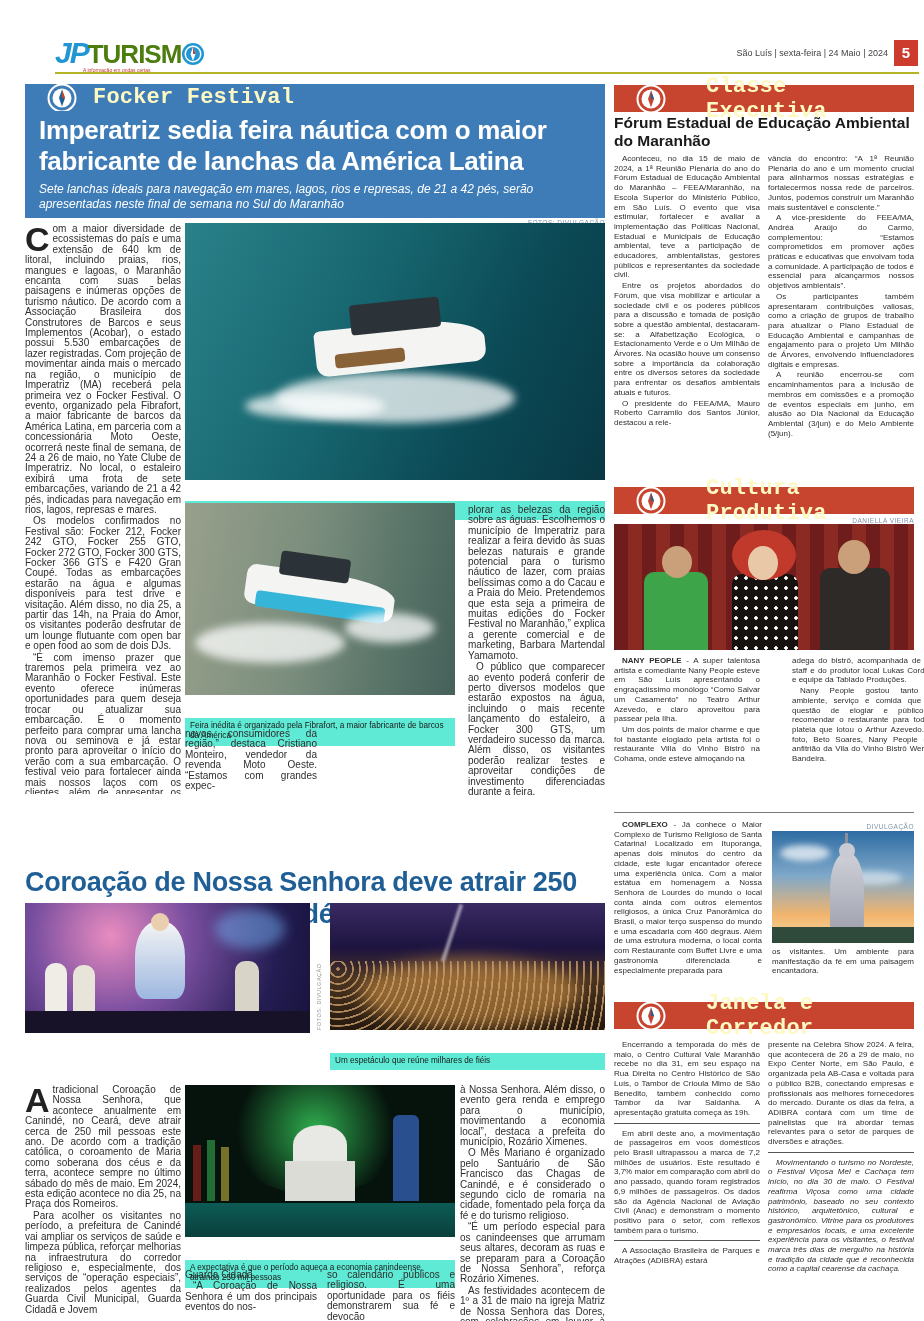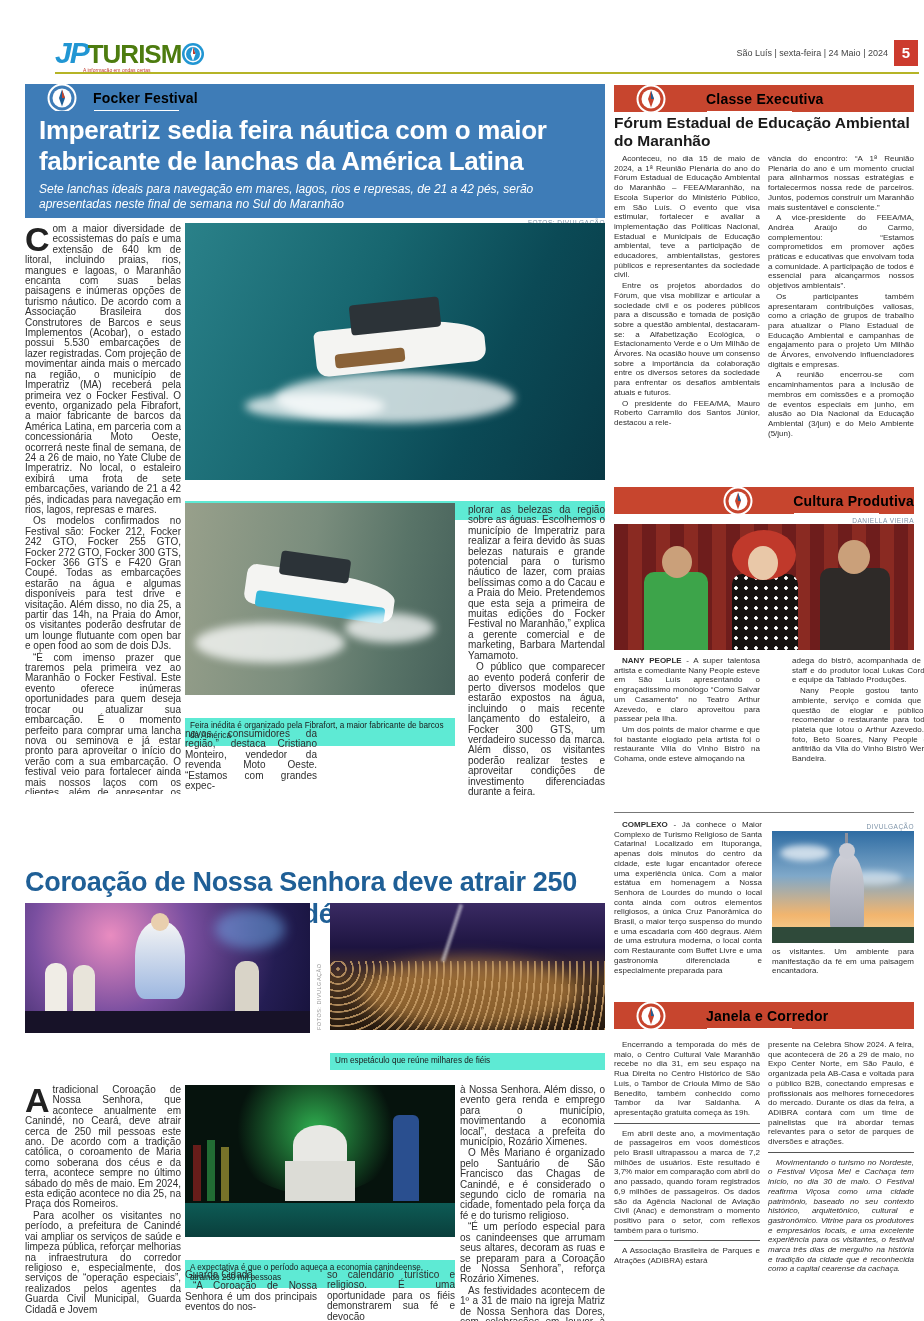--- a/index.html
+++ b/index.html
@@ -13,21 +13,21 @@
   .logo-tag{font-size:5px;color:#c0392b;margin-top:-3px;margin-left:28px;}
   #dateline{right:36px;top:48px;font-size:9px;color:#444;text-align:right;}
   #pagebox{right:6px;top:40px;width:24px;height:26px;background:#cc3b2e;color:#fff;
            font-weight:bold;font-size:15px;text-align:center;line-height:26px;}
   #header-rule{left:55px;top:72px;width:864px;height:2px;background:#b5b426;}
   
   .bar{height:27px;display:flex;align-items:center;}
   .bar.blue{background:#3e7cb7;}
   .bar.red{background:#c7452e;}
   .bar .compass{margin-left:22px;flex:0 0 auto;}
-  .bar-label{color:#000000;font-weight:bold;font-size:14px;margin-left:16px;position:relative;letter-spacing:.2px;}
+  .bar-label{color:#fef9c3;font-weight:bold;font-size:22px;margin-left:16px;position:relative;letter-spacing:.2px;font-family:Liberation Mono, monospace;}
   .bar-label::after{content:"";position:absolute;left:1px;bottom:-6px;width:85px;height:2px;background:#fff;}
   .bar.red .bar-label{margin-left:40px;}
   
   #fk-head{left:25px;top:111px;width:580px;height:107px;background:#3e7cb7;color:#fff;
            padding:4px 14px;box-sizing:border-box;}
   #fk-head h1{margin:0;font-size:26px;line-height:31px;font-weight:bold;letter-spacing:-.3px;}
   #fk-head .sub{font-style:italic;font-size:12px;line-height:15px;margin-top:5px;}
   .credit{font-size:6.5px;letter-spacing:.5px;color:#7d93a8;text-transform:uppercase;text-align:right;}
   
   .body-col{font-size:10px;line-height:10.4px;text-align:justify;overflow:hidden;}
@@ -161,21 +161,21 @@
     <div class="abs" style="left:22px;top:55px;width:8px;height:61px;background:rgba(60,200,90,.5);"></div>
     <div class="abs" style="left:36px;top:62px;width:8px;height:54px;background:rgba(230,210,70,.5);"></div>
     <div class="abs" style="left:0;bottom:0;width:270px;height:34px;background:linear-gradient(#0d5b55,#0a3f3c);"></div>
   </div>
   <div class="abs caption" style="left:185px;top:1239px;width:270px;height:28px;">A expectativa é que o período aqueça a economia canindeense, atraindo 250 mil pessoas</div>
   <div class="abs body-col" style="left:185px;top:1270px;width:132px;height:50px;">
     <p>Guarda Cidadã.</p>
     <p class="ind">“A Coroação de Nossa Senhora é um dos principais eventos do nos-</p>
   </div>
   <div class="abs body-col" style="left:327px;top:1270px;width:128px;height:50px;">
-    <p>so calendário turístico e religioso. É uma oportunidade para os fiéis demonstrarem sua fé e devoção</p>
+    <p>so calendário públicos e religioso. É uma oportunidade para os fiéis demonstrarem sua fé e devoção</p>
   </div>
   <div class="abs body-col" style="left:460px;top:1085px;width:145px;height:236px;">
     <p>à Nossa Senhora. Além disso, o evento gera renda e emprego para o município, movimentando a economia local”, destaca a prefeita do município, Rozário Ximenes.</p>
     <p class="ind">O Mês Mariano é organizado pelo Santuário de São Francisco das Chagas de Canindé, e é considerado o segundo ciclo de romaria na cidade, fomentado pela força da fé e do turismo religioso.</p>
     <p class="ind">“É um período especial para os canindeenses que arrumam seus altares, decoram as ruas e se preparam para a Coroação de Nossa Senhora”, reforça Rozário Ximenes.</p>
     <p class="ind">As festividades acontecem de 1º a 31 de maio na igreja Matriz de Nossa Senhora das Dores, com celebrações em louvor à Virgem Maria.</p>
   </div>
 
   <div class="abs bar red" style="left:614px;top:85px;width:300px;">
     <svg class="compass" width="30" height="30" viewBox="0 0 30 30">

